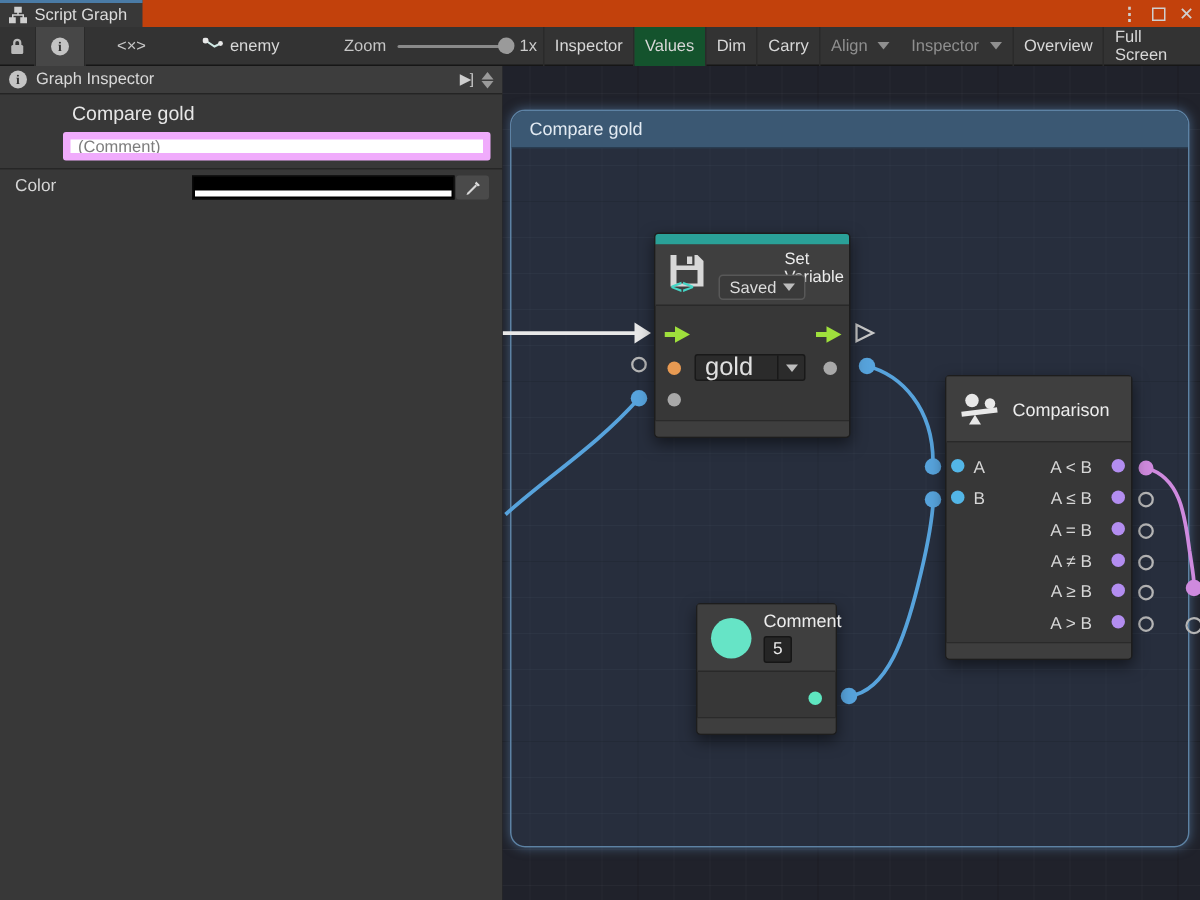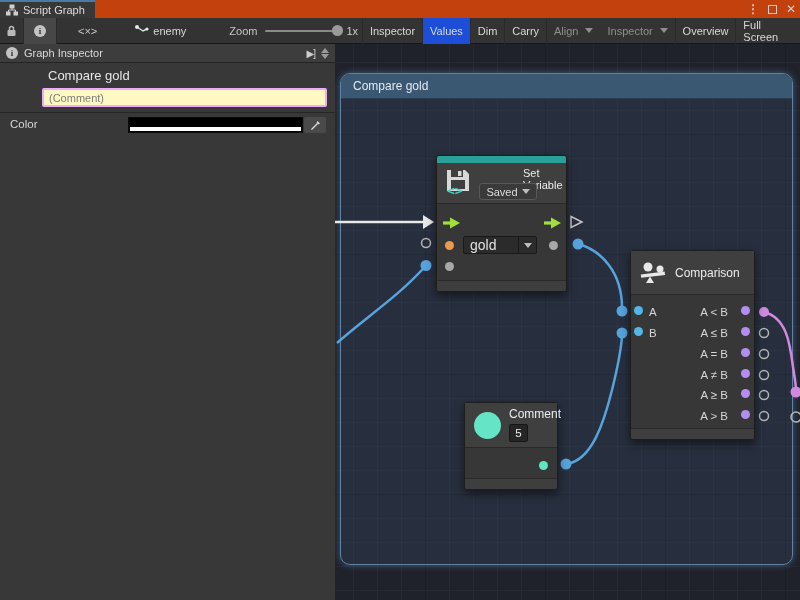--- a/index.html
+++ b/index.html
@@ -11,43 +11,43 @@
   .tabbar { position:absolute; left:0; top:0; width:800px; height:18px; background:#c2410c; }
   .tab { position:absolute; left:0; top:0; height:18px; padding:0 10px 0 6px; background:#383838;
     border-top:2px solid #4a7ba6; display:flex; align-items:center; gap:5px; color:#dcdcdc; font-size:11px; }
   .wincontrols { position:absolute; right:4px; top:0; height:18px; display:flex; align-items:center; gap:9px; color:#cfcfcf; font-size:12px; }
   .wincontrols span { cursor:default; line-height:18px; }
 
   
   .toolbar { position:absolute; left:0; top:18px; width:800px; height:26px; background:#333333;
     border-bottom:1px solid #161616; display:flex; align-items:center; color:#d8d8d8; font-size:11px; }
   .tbtn { height:26px; display:flex; align-items:center; padding:0 7px; gap:4px; }
-  .tbtn.active { background:#1d4ed8;text-align:center; }
+  .tbtn.active { background:#14532d;text-align:center; }
   .tbtn.pressed { background:#474747; border-left:1px solid #2a2a2a; border-right:1px solid #2a2a2a; }
   .tbtn.disabled { color:#8f8f8f; }
   .tsep { width:1px; height:26px; background:#2a2a2a; }
   .caret { width:0; height:0; border-left:4px solid transparent; border-right:4px solid transparent; border-top:5px solid #8f8f8f; margin-left:3px; }
   .slider-track { position:relative; width:84px; height:2px; background:#8a8a8a; border-radius:1px; margin:0 6px 0 8px; }
   .slider-handle { position:absolute; right:-3px; top:-5px; width:11px; height:11px; border-radius:50%; background:#9a9a9a; }
 
   
   .inspector { position:absolute; left:0; top:44px; width:335px; height:556px; background:#383838; color:#d4d4d4; }
   .insp-header { position:absolute; left:0; top:0; width:335px; height:19px; background:#3d3d3d;
     border-bottom:1px solid #242424; display:flex; align-items:center; gap:6px; padding:0 6px; font-size:11px; color:#d9d9d9; }
   .insp-header .grow { flex:1; }
   .info-badge { width:12px; height:12px; border-radius:50%; background:#c4c4c4; color:#333;
     font-size:9px; font-weight:bold; display:flex; align-items:center; justify-content:center; font-family:"Liberation Serif",serif; }
   .dockicon { color:#cfcfcf; font-size:10px; letter-spacing:-1px; }
   .spinner { display:flex; flex-direction:column; gap:1px; align-items:center; }
   .spinner i { width:0; height:0; border-left:4px solid transparent; border-right:4px solid transparent; }
   .spinner .up { border-bottom:5px solid #9a9a9a; }
   .spinner .down { border-top:5px solid #9a9a9a; }
   .graph-title { position:absolute; left:48px; top:24px; font-size:13px; color:#e6e6e6; }
-  .comment-input { position:absolute; left:42px; top:44px; width:285px; height:19px; background:#fef9c3;
-    border:2px solid #f0abfc; border-radius:2px; color:#8a8a8a; font-size:11px; padding:0 5px;
+  .comment-input { position:absolute; left:42px; top:44px; width:285px; height:19px; background:#ffffff;
+    border:5px solid #f0abfc; border-radius:2px; color:#8a8a8a; font-size:11px; padding:0 5px;
     font-family:"Liberation Sans",sans-serif; outline:none; }
   .comment-input::placeholder { color:#7d7d7d; }
   .insp-divider { position:absolute; left:0; top:68px; width:335px; height:1px; background:#262626; }
   .color-label { position:absolute; left:10px; top:74px; font-size:11.5px; color:#d6d6d6; }
   .color-swatch { position:absolute; left:128px; top:73px; width:175px; height:16px; background:#000;
     border:1px solid #0a0a0a; }
   .color-alpha { position:absolute; left:1px; right:1px; bottom:1px; height:4px; background:#ffffff; }
   .eyedrop-btn { position:absolute; left:304px; top:73px; width:22px; height:16px; background:#4a4a4a;
     border-radius:2px; display:flex; align-items:center; justify-content:center; }
 
@@ -80,21 +80,21 @@
   
   .node-setvar { left:101px; top:111px; width:131px; height:137px; }
   .setvar-bar { height:7px; background:#2aa198; border-radius:2px 2px 0 0; }
   .setvar-head { height:41px; background:#3f3f3f; border-bottom:1px solid #292929; position:relative; }
   .setvar-title { position:absolute; left:42px; top:4px; font-size:11px; color:#ececec;margin-left:44px; }
   .saved-dd { position:absolute; left:42px; top:20px; width:58px; height:17px; background:#3a3a3a;
     border:1px solid #585858; border-radius:3px; display:flex; align-items:center; justify-content:center;
     gap:4px; font-size:11px; color:#dcdcdc; }
   .saved-dd .caret { border-top-color:#bdbdbd; margin-left:0; }
   .gold-dd { position:absolute; left:26px; top:80px; width:74px; height:18px; background:#2b2b2b;
-    border:1px solid #191919; border-radius:2px; display:flex; font-size:14px; color:#e0e0e0; }
+    border:1px solid #191919; border-radius:2px; display:flex; font-size:17px; color:#e0e0e0; }
   .gold-dd .gmain { flex:1; display:flex; align-items:center; padding-left:6px; }
   .gold-dd .garrow { width:18px; border-left:1px solid #191919; display:flex; align-items:center; justify-content:center; }
   .gold-dd .caret { border-top-color:#bdbdbd; margin-left:0; }
   .flow-arrow { position:absolute; width:18px; height:12px; }
 
   
   .node-comp { left:295px; top:206px; width:125px; height:190px; }
   .comp-head { height:44px; background:#3f3f3f; border-bottom:1px solid #292929; display:flex; align-items:center; gap:8px; padding:0 8px; }
   .comp-title { font-size:12px; color:#ececec; }
   .comp-row { position:absolute; height:20px; font-size:11.5px; color:#d6d6d6; }

